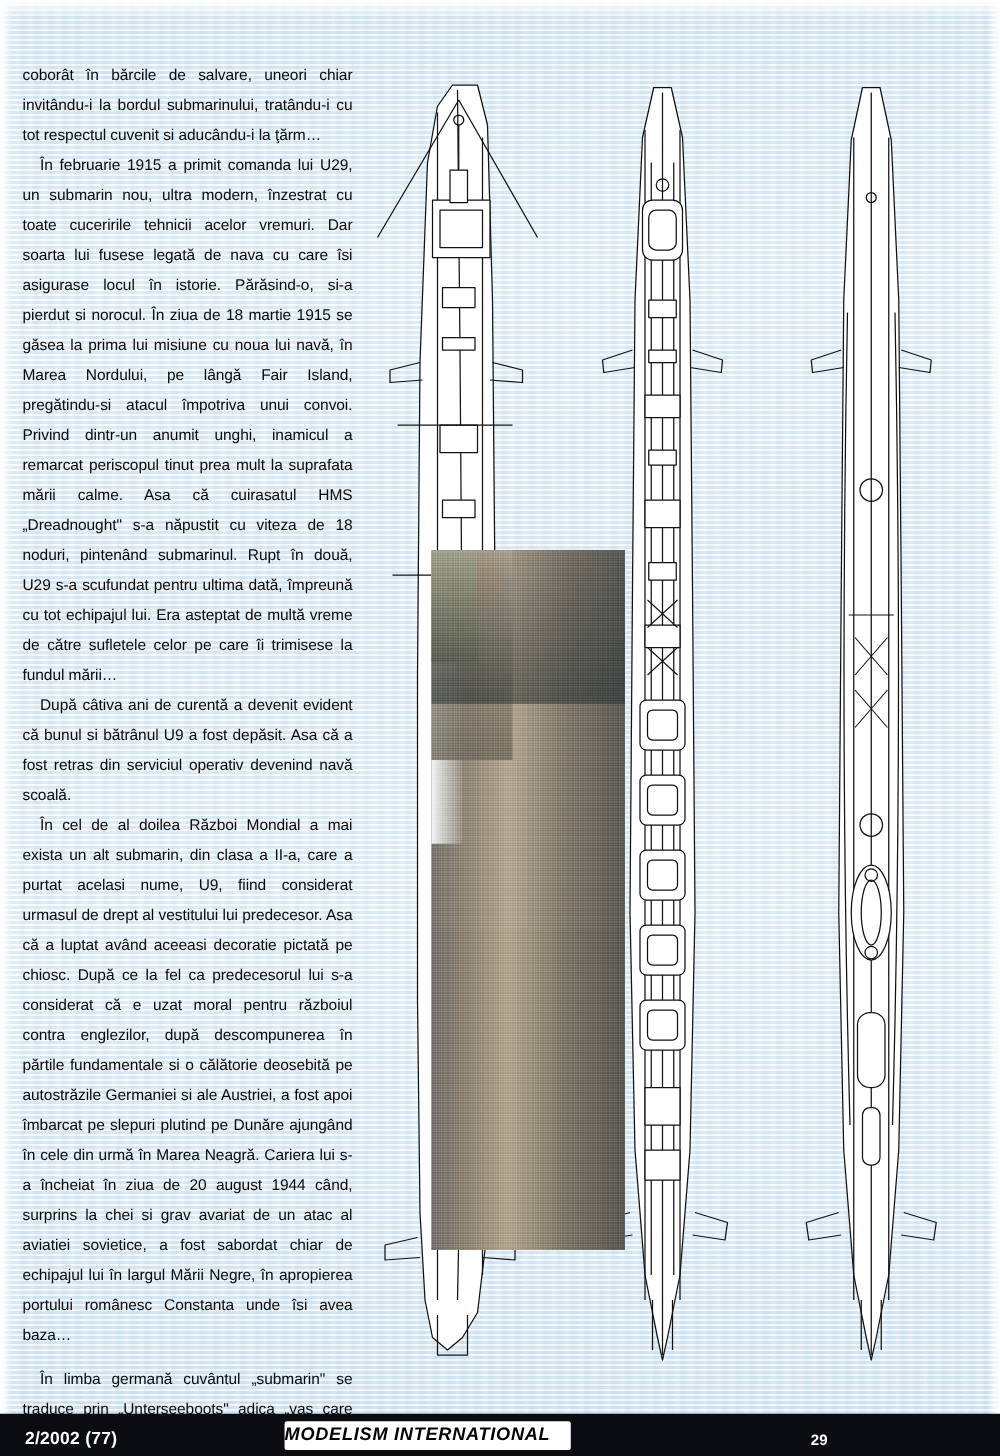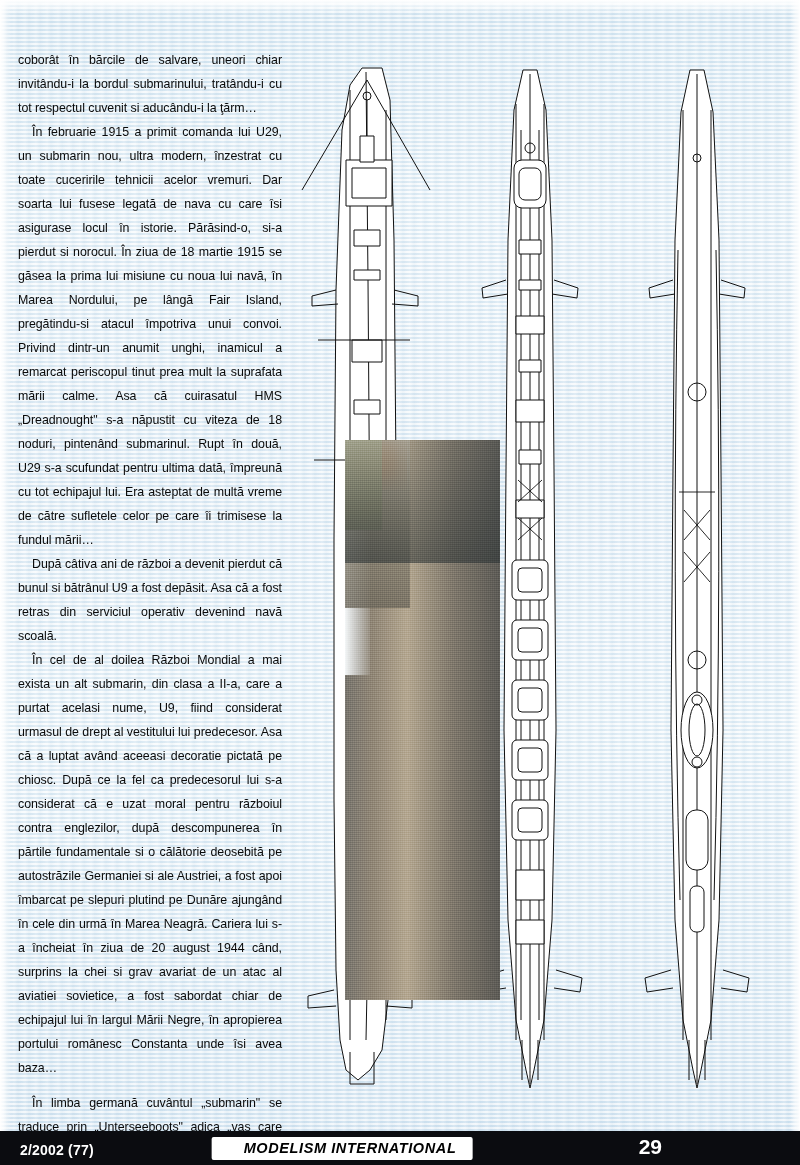--- a/index.html
+++ b/index.html
@@ -162,39 +162,39 @@
     font-weight: bold;
     font-family: "Liberation Sans", sans-serif;
     letter-spacing: .2px;
   }
   .footer-title-wrap {
     position: absolute;
     left: 50%;
     transform: translateX(-50%);
     bottom: 5px;
     background: #ffffff;
-    padding: 3px 16px 4px 32px;
+    padding: 3px 16px 4px 0;
     border-radius: 2px;
     text-align: center;
   }
   .footer-title {
     color: #000;
     font-size: 14.5px;
     font-weight: bold;
     font-style: italic;
     letter-spacing: .6px;
     font-family: "Liberation Sans", sans-serif;
     white-space: nowrap;
   }
   .footer-page {
     position: absolute;
     right: 22px;
     bottom: 6px;
     color: #ffffff;
-    font-size: 21px;
+    font-size: 12px;
     font-weight: bold;
     font-family: "Liberation Sans", sans-serif;
   }
   .edge-left {
     position: absolute;
     left: 0; top: 0; width: 12px; height: 1165px;
     background: linear-gradient(90deg, #ffffff 0%, rgba(255,255,255,0) 100%);
     z-index: 9;
   }
   .edge-top {
@@ -211,21 +211,21 @@
   }
 </style>
 </head>
 <body>
 
 <div class="page">
 
   <div class="text-col">
     <p class="noindent">coborât în bărcile de salvare, uneori chiar invitându-i la bordul submarinului, tratându-i cu tot respectul cuvenit si aducându-i la ţărm…</p>
     <p>În februarie 1915 a primit comanda lui U29, un submarin nou, ultra modern, înzestrat cu toate cuceririle tehnicii acelor vremuri. Dar soarta lui fusese legată de nava cu care îsi asigurase locul în istorie. Părăsind-o, si-a pierdut si norocul. În ziua de 18 martie 1915 se găsea la prima lui misiune cu noua lui navă, în Marea Nordului, pe lângă Fair Island, pregătindu-si atacul împotriva unui convoi. Privind dintr-un anumit unghi, inamicul a remarcat periscopul tinut prea mult la suprafata mării calme. Asa că cuirasatul HMS „Dreadnought" s-a năpustit cu viteza de 18 noduri, pintenând submarinul. Rupt în două, U29 s-a scufundat pentru ultima dată, împreună cu tot echipajul lui. Era asteptat de multă vreme de către sufletele celor pe care îi trimisese la fundul mării…</p>
-    <p>După câtiva ani de război a devenit pierdut că bunul si bătrânul U9 a fost depăsit. Asa că a fost retras din serviciul operativ devenind navă scoală.</p>
+    <p>După câtiva ani de curentă a devenit evident că bunul si bătrânul U9 a fost depăsit. Asa că a fost retras din serviciul operativ devenind navă scoală.</p>
     <p>În cel de al doilea Război Mondial a mai exista un alt submarin, din clasa a II-a, care a purtat acelasi nume, U9, fiind considerat urmasul de drept al vestitului lui predecesor. Asa că a luptat având aceeasi decoratie pictată pe chiosc. După ce la fel ca predecesorul lui s-a considerat că e uzat moral pentru războiul contra englezilor, după descompunerea în părtile fundamentale si o călătorie deosebită pe autostrăzile Germaniei si ale Austriei, a fost apoi îmbarcat pe slepuri plutind pe Dunăre ajungând în cele din urmă în Marea Neagră. Cariera lui s-a încheiat în ziua de 20 august 1944 când, surprins la chei si grav avariat de un atac al aviatiei sovietice, a fost sabordat chiar de echipajul lui în largul Mării Negre, în apropierea portului românesc Constanta unde îsi avea baza…</p>
     <p class="gap"><span>În limba germană cuvântul „submarin" se traduce prin „Unterseeboots" adica „vas care navighează pe sub mare". Pentru comoditate, în exprimarea curentă se foloseste doar initiala „U" urmată de cifra alocată navei respective.</span><span class="endmark"></span></p>
   </div>
 
   <div class="plans">
     <svg class="plan-svg" width="500" height="1050" viewBox="0 0 500 1050" xmlns="http://www.w3.org/2000/svg">
       <g fill="none" stroke="#111" stroke-width="1" stroke-linejoin="round">
 
         <g>
 

